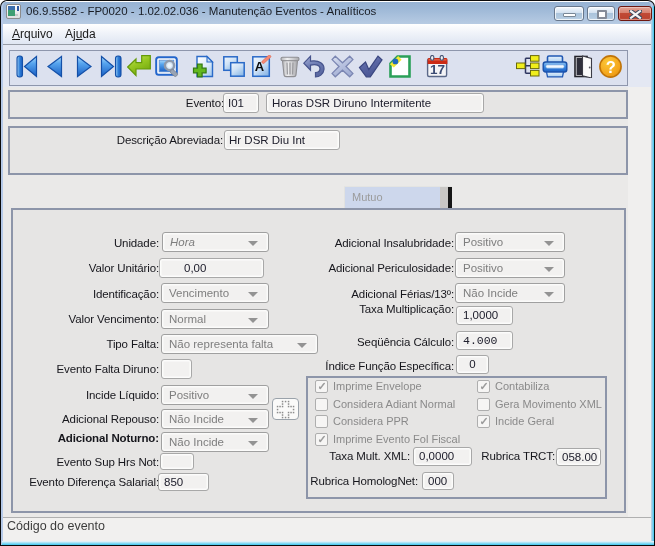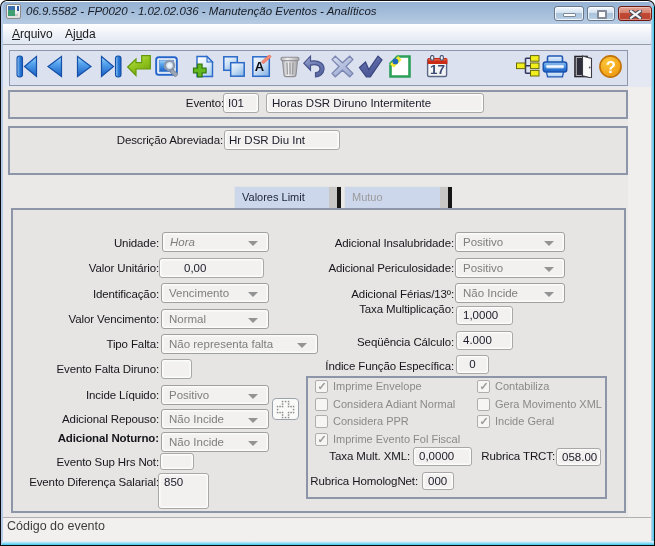--- a/index.html
+++ b/index.html
@@ -5,21 +5,21 @@
 * { margin:0; padding:0; box-sizing:border-box; }
 html,body { width:655px; height:546px; overflow:hidden; background:#fff; }
 body { font-family:"Liberation Sans", sans-serif; }
 #win { position:absolute; left:0; top:0; width:655px; height:546px; background:#0b0b0b; border-radius:7px 7px 0 0; }
 #glow { position:absolute; left:1px; top:1px; width:653px; height:544px; background:#b5c9e8; border-radius:6px 6px 0 0; }
 #glowR { position:absolute; right:1px; top:6px; width:3px; height:539px; background:linear-gradient(to right,#cdd4e4,#3cc7f0); }
 #glowB { position:absolute; left:2px; bottom:1px; width:652px; height:4px; background:linear-gradient(#f4f6fa,#3cc7f0); }
 #content { position:absolute; left:3px; top:1px; width:648px; height:540px; background:#ebeae9; border-radius:5px 5px 0 0; }
 
 #title { position:absolute; left:3px; top:1px; width:648px; height:23px; border-radius:5px 5px 0 0;
-  background:linear-gradient(#ffffff 0%, #ffffff 4%, #97b3d3 5%, #9cb7d6 30%, #b7cbe3 100%);font-style:italic; }
+  background:linear-gradient(#ffffff 0%, #ffffff 4%, #97b3d3 5%, #9cb7d6 30%, #b7cbe3 100%); }
 #title .txt { position:absolute; left:23px; top:4px; font-size:11.5px; color:#191d24; white-space:pre; }
 #appicon { position:absolute; left:6px; top:4px; width:15px; height:15px; background:linear-gradient(#fdfdfd,#dfdfdf); border:1px solid #8c8c8c; border-radius:2px; }
 #appicon .g1 { position:absolute; left:1px; top:1px; width:7px; height:4px; background:#3c6fae; }
 #appicon .g2 { position:absolute; left:1px; top:5px; width:7px; height:6px; background:#3f9e72; }
 #appicon .g3 { position:absolute; left:10px; top:1px; width:2px; height:5px; background:#2d57a0; }
 #appicon .g4 { position:absolute; left:8px; top:9px; width:3px; height:2px; background:#c8c8c8; }
 
 .wbtn { position:absolute; top:6px; height:15px; border-radius:3px; }
 #btnmin, #btnmax { background:linear-gradient(#f5f9fd 0%, #d3e1f0 45%, #abc4dc 50%, #b4cbe1 85%, #c6d8ea 100%); border:1px solid #67778c; box-shadow: inset 0 0 0 1px rgba(255,255,255,.75); }
 #btnmin { left:554px; width:30px; }
@@ -273,23 +273,20 @@
 <div id="mainbg"></div>
 <div id="rightmargin"></div>
 <div class="gbox" id="gbox1"></div>
 <div class="gbox" id="gbox2"></div>
 <div class="lbl" style="left:124px; top:97px; width:100px; text-align:right;">Evento:</div>
 <div class="field" style="left:223px; top:93px; width:36px; height:20px; padding:3px 0 0 4px;">I01</div>
 <div class="field" style="left:266px; top:93px; width:218px; height:20px; padding:3px 0 0 5px;">Horas DSR Diruno Intermitente</div>
 <div class="lbl" style="left:103px; top:134px; width:120px; text-align:right;">Descrição Abreviada:</div>
 <div class="field" style="left:224px; top:130px; width:116px; height:20px; padding:3px 0 0 4px;">Hr DSR Diu Int</div>
 <div id="tabrow">
-  <div class="tab" style="left:234px; top:186px; width:107px; height:22px; background:linear-gradient(to right,#e2e2e0 0,#e2e2e0 1px,#cdd7ec 1px,#cdd7ec 89%,#c9c7c5 89%,#c9c7c5 96%,#161616 96%); border-top:1px solid #e4e4e2;">
-    <div style="position:absolute; left:8px; top:4px; color:#1c2338;">Valores Limit</div>
-  </div>
   <div class="tab" style="left:344px; top:186px; width:108px; height:22px; background:linear-gradient(to right,#e2e2e0 0,#e2e2e0 1px,#cdd7ec 1px,#cdd7ec 89%,#c9c7c5 89%,#c9c7c5 96%,#161616 96%); border-top:1px solid #e4e4e2;">
     <div style="position:absolute; left:8px; top:4px; color:#9b9b9b;">Mutuo</div>
   </div>
 </div>
 <div id="tabpanel"></div>
 <div id="form">
 
   <div class="lbl lblr" style="left:9px; top:237px; width:150px;">Unidade:</div>
   <div class="lbl lblr" style="left:9px; top:262px; width:150px;">Valor Unitário:</div>
   <div class="lbl lblr" style="left:9px; top:288px; width:150px;">Identificação:</div>
@@ -305,21 +302,21 @@
   <div class="combo" style="left:162px; top:232px; width:107px; height:20px; padding:3px 0 0 7px;font-style:italic;">Hora<span class="arr"></span></div>
   <div class="field" style="left:159px; top:258px; width:105px; height:20px; padding:3px 0 0 24px;">0,00</div>
   <div class="combo" style="left:161px; top:283px; width:108px; height:20px; padding:3px 0 0 7px;">Vencimento<span class="arr"></span></div>
   <div class="combo" style="left:161px; top:309px; width:108px; height:20px; padding:3px 0 0 7px;">Normal<span class="arr"></span></div>
   <div class="combo" style="left:161px; top:334px; width:157px; height:20px; padding:3px 0 0 7px;">Não representa falta<span class="arr"></span></div>
   <div class="field" style="left:161px; top:359px; width:31px; height:20px;"></div>
   <div class="combo" style="left:161px; top:385px; width:108px; height:20px; padding:3px 0 0 7px;">Positivo<span class="arr"></span></div>
   <div class="combo" style="left:161px; top:409px; width:108px; height:20px; padding:3px 0 0 7px;">Não Incide<span class="arr"></span></div>
   <div class="combo" style="left:161px; top:432px; width:108px; height:20px; padding:3px 0 0 7px;">Não Incide<span class="arr"></span></div>
   <div class="field" style="left:160px; top:453px; width:34px; height:17px;"></div>
-  <div class="field" style="left:158px; top:473px; width:51px; height:36px; padding:2px 0 0 5px;">850</div>
+  <div class="field" style="left:158px; top:473px; width:51px; height:18px; padding:2px 0 0 5px;">850</div>
   <div id="zoombtn" style="position:absolute; left:272px; top:398px; width:27px; height:22px; background:#fafaf9; border:1px solid #9aa2aa; border-radius:4px;">
     <svg width="25" height="20" style="position:absolute;left:0;top:0;">
 <rect x="8.8" y="1.8" width="1.5" height="1.5" fill="#8c8c8c"></rect>
         <rect x="11.8" y="1.8" width="1.5" height="1.5" fill="#8c8c8c"></rect>
         <rect x="14.8" y="1.8" width="1.5" height="1.5" fill="#8c8c8c"></rect>
         <rect x="14.8" y="4.3" width="1.5" height="1.5" fill="#8c8c8c"></rect>
         <rect x="14.8" y="6.8" width="1.5" height="1.5" fill="#8c8c8c"></rect>
         <rect x="17.3" y="6.8" width="1.5" height="1.5" fill="#8c8c8c"></rect>
         <rect x="19.8" y="6.8" width="1.5" height="1.5" fill="#8c8c8c"></rect>
         <rect x="19.8" y="9.8" width="1.5" height="1.5" fill="#8c8c8c"></rect>
@@ -346,21 +343,21 @@
   <div class="lbl lblr" style="left:304px; top:262px; width:150px;">Adicional Periculosidade:</div>
   <div class="lbl lblr" style="left:304px; top:288px; width:150px;">Adicional Férias/13º:</div>
   <div class="lbl lblr" style="left:304px; top:303px; width:150px;">Taxa Multiplicação:</div>
   <div class="lbl lblr" style="left:304px; top:336px; width:150px;">Seqüência Cálculo:</div>
   <div class="lbl lblr" style="left:304px; top:360px; width:150px;">Índice Função Específica:</div>
 
   <div class="combo" style="left:455px; top:232px; width:110px; height:20px; padding:3px 0 0 7px;">Positivo<span class="arr"></span></div>
   <div class="combo" style="left:455px; top:258px; width:110px; height:20px; padding:3px 0 0 7px;">Positivo<span class="arr"></span></div>
   <div class="combo" style="left:455px; top:283px; width:110px; height:20px; padding:3px 0 0 7px;">Não Incide<span class="arr"></span></div>
   <div class="field" style="left:456px; top:306px; width:57px; height:19px; padding:2px 0 0 6px;">1,0000</div>
-  <div class="field" style="left:456px; top:331px; width:57px; height:19px; padding:2px 0 0 6px;">4.000</div>
+  <div class="field" style="left:456px; top:331px; width:57px; height:19px; padding:2px 0 0 6px;font-family:Liberation Mono, monospace;">4.000</div>
   <div class="field" style="left:456px; top:355px; width:33px; height:19px; padding:2px 0 0 0; text-align:center;">0</div>
 
   <div style="position:absolute; left:306px; top:376px; width:301px; height:123px; background:#e6e5e4; border:2px solid #8d95a9;"></div>
   <div class="cb on" style="left:315px; top:380px;"></div>
     <div class="cblbl" style="left:333px; top:380px;">Imprime Envelope</div>
   <div class="cb" style="left:315px; top:398px;"></div>
     <div class="cblbl" style="left:333px; top:398px;">Considera Adiant Normal</div>
   <div class="cb" style="left:315px; top:415px;"></div>
     <div class="cblbl" style="left:333px; top:415px;">Considera PPR</div>
   <div class="cb on" style="left:315px; top:433px;"></div>

